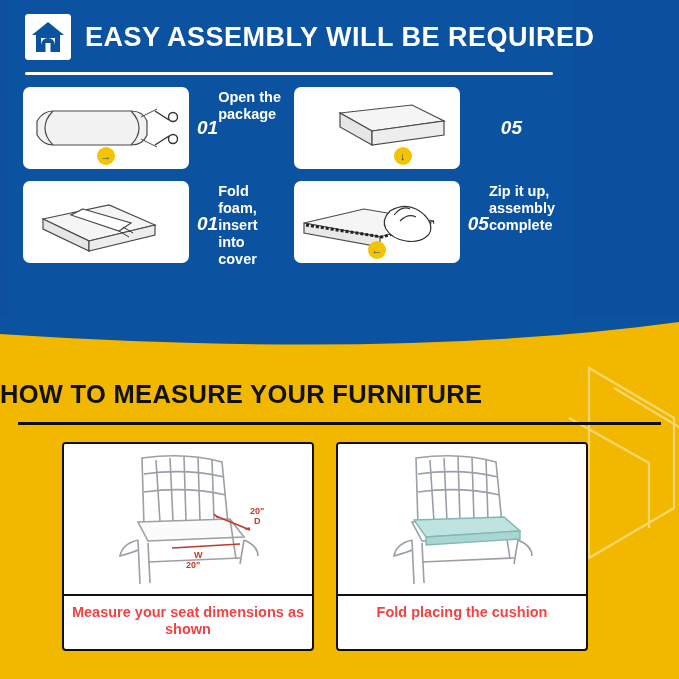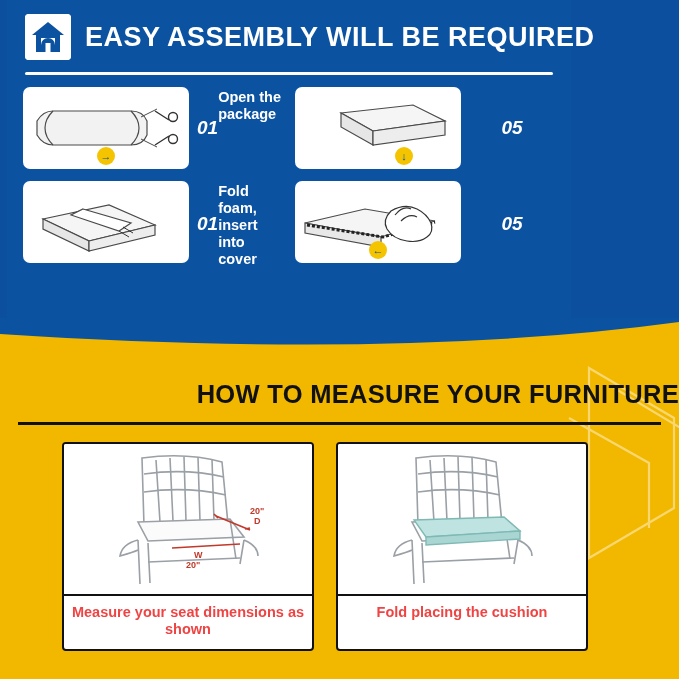--- a/index.html
+++ b/index.html
@@ -66,21 +66,21 @@
   
   .bottom{
     position:absolute;left:0;top:318px;width:679px;height:361px;
     background:#f2b800;overflow:hidden;
   }
   .bottom-curve{
     position:absolute;top:-2px;left:0;width:679px;height:44px;
   }
   .deco{position:absolute;right:-10px;top:40px;opacity:.55;}
   .measure-title{
-    position:absolute;top:62px;left:0;width:679px;text-align:right;
+    position:absolute;top:62px;left:0;width:679px;text-align:left;
     font-weight:bold;font-size:25.5px;color:#111;letter-spacing:.3px;
   }
   .measure-rule{
     position:absolute;top:104px;left:18px;width:643px;height:3px;background:#111;
   }
   .cards{
     position:absolute;top:124px;left:62px;width:560px;
     display:flex;gap:22px;
   }
   .card{
@@ -196,20 +196,21 @@
               <path d="M100 34 q8 -10 16 -6"></path>
               <path d="M106 40 q8 -8 16 -4"></path>
             </g>
           </svg>
           <div class="arrow-badge" style="left:74px;bottom:4px;">←</div>
         </div>
         <div class="step-text">
           <div class="step-num-wrap">
             <div class="step-num">05</div>
           </div>
+          <div class="step-label">Zip it up, assembly complete</div>
         </div>
       </div>
 
     </div>
   </div>
 
   <div class="bottom">
 
     <svg class="bottom-curve" viewBox="0 0 679 44" preserveAspectRatio="none">
       <path d="M0 0 H679 V6 Q400 44 0 18 Z" fill="#0b52a1"></path>

